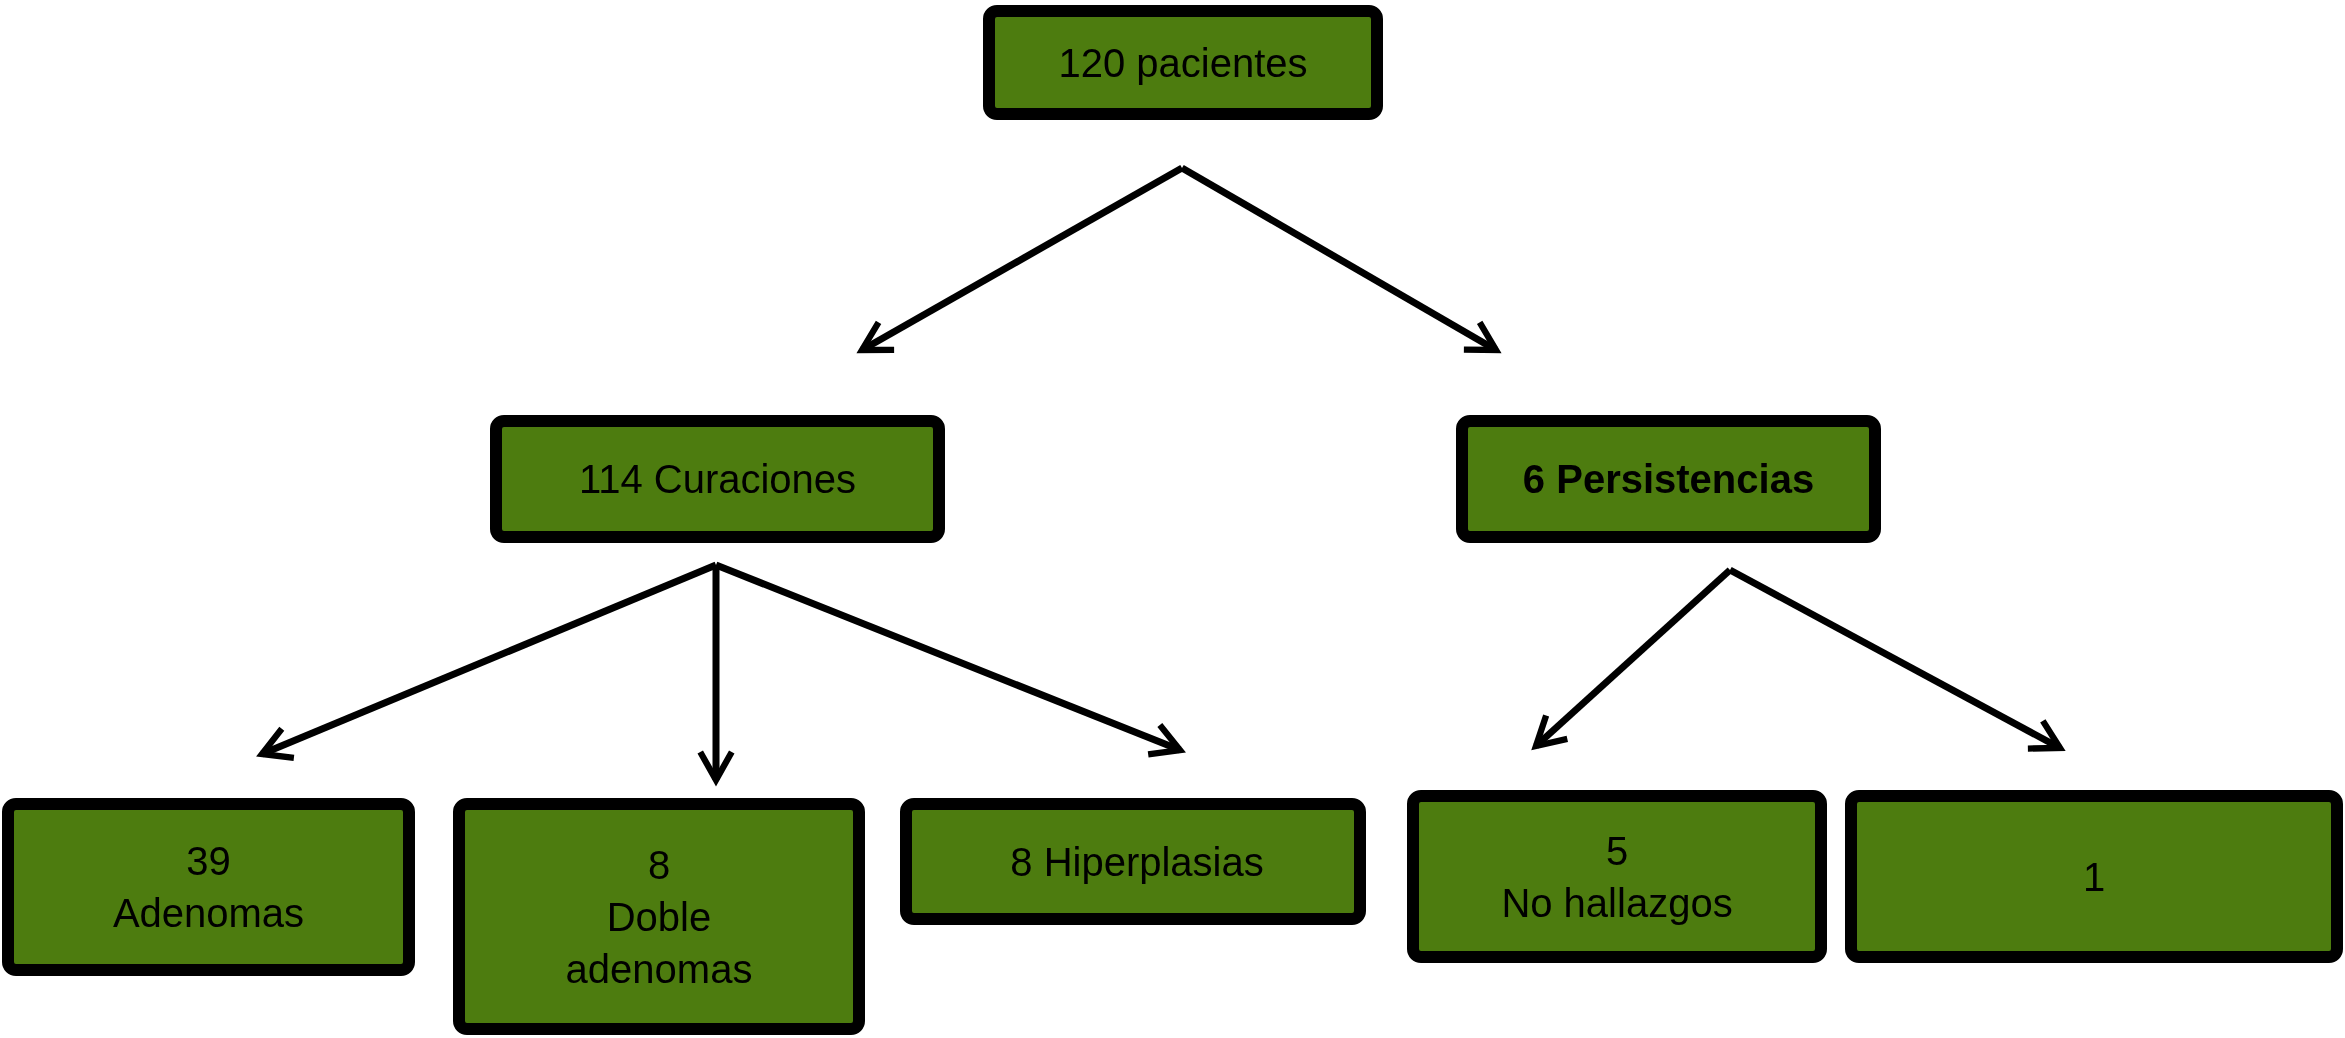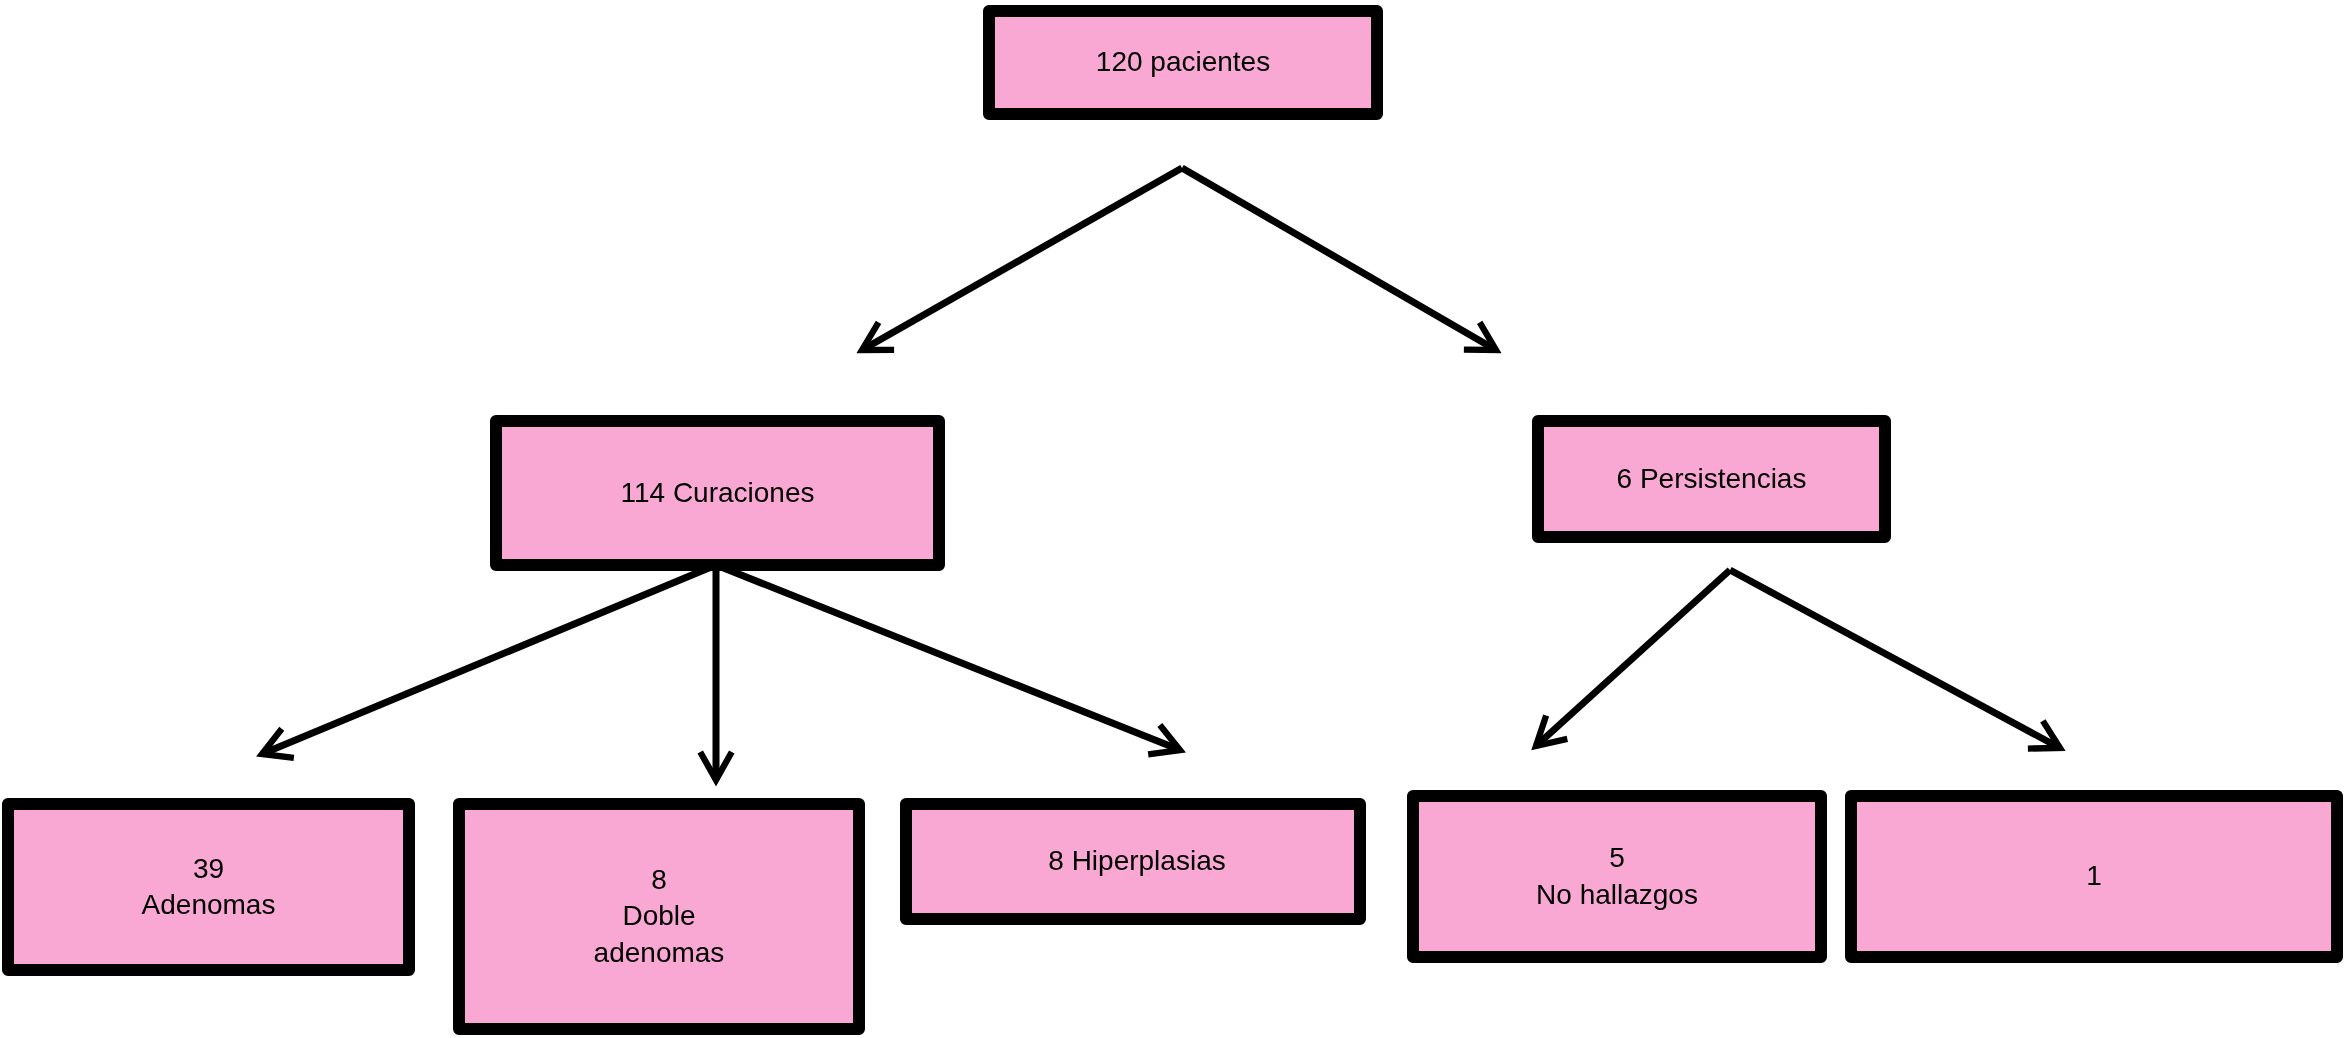--- a/index.html
+++ b/index.html
@@ -20,38 +20,38 @@
     position: absolute;
     left: 0;
     top: 0;
     width: 2345px;
     height: 1038px;
     display: block;
   }
   .node {
     position: absolute;
     box-sizing: border-box;
-    background: #f9a8d4;
+    background: #4d7c0f;
     border: 12px solid #000000;
-    border-radius: 6px;
+    border-radius: 14px;
     display: flex;
     flex-direction: column;
     align-items: center;
     justify-content: center;
     text-align: center;
-    font-size: 28px;
+    font-size: 40px;
     line-height: 1.3;
     color: #000000;
   }
   .node .line { display: block; white-space: nowrap; }
 
   
   #node-pacientes      { left: 983px;  top: 5px;   width: 400px; height: 115px; }
-  #node-curaciones     { left: 490px;  top: 415px; width: 455px; height: 156px; }
-  #node-persistencias  { left: 1532px; top: 415px; width: 359px; height: 128px; }
+  #node-curaciones     { left: 490px;  top: 415px; width: 455px; height: 128px; }
+  #node-persistencias  { left: 1456px; top: 415px; width: 425px; height: 128px; font-weight: bold; }
   #node-adenomas       { left: 2px;    top: 798px; width: 413px; height: 178px; }
   #node-doble-adenomas { left: 453px;  top: 798px; width: 412px; height: 237px; }
   #node-hiperplasias   { left: 900px;  top: 798px; width: 466px; height: 127px; padding-left: 8px; }
   #node-no-hallazgos   { left: 1407px; top: 790px; width: 420px; height: 173px; }
   #node-doble-adenoma  { left: 1845px; top: 790px; width: 498px; height: 173px; }
 </style>
 </head>
 <body>
 
 <div class="canvas">

